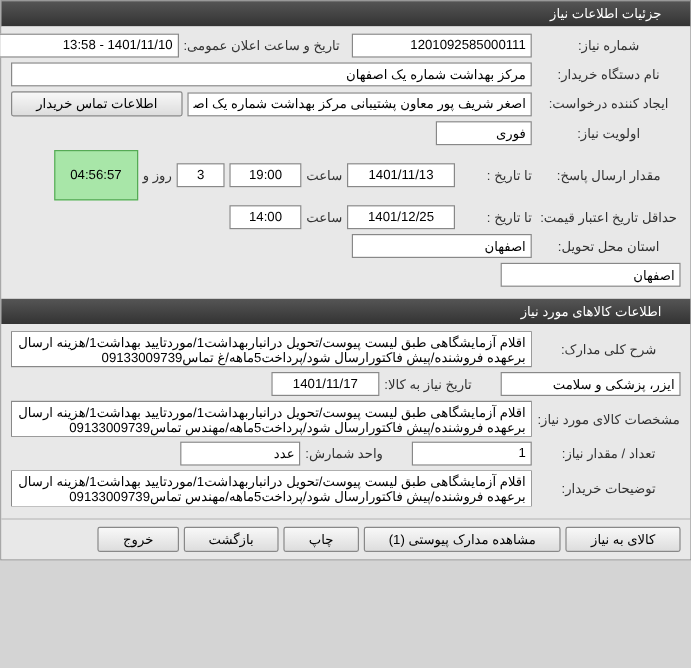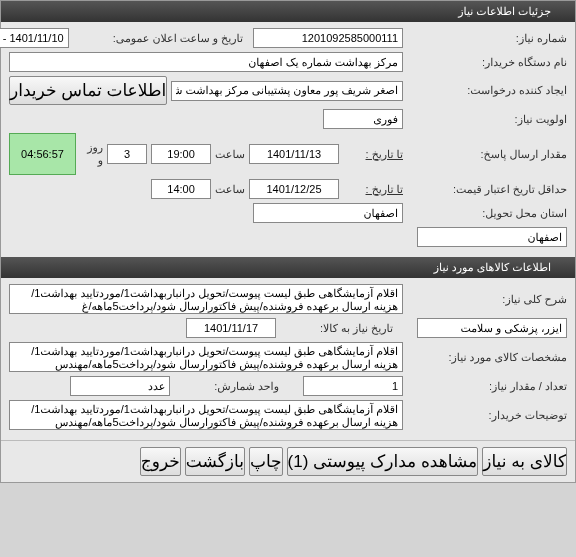--- a/index.html
+++ b/index.html
@@ -17,28 +17,27 @@
       background: linear-gradient(to bottom, #555, #333);
       color: #fff;
       padding: 4px 24px;
       font-size: 11px;
       font-weight: normal;
     }
     .section-body { padding: 6px 8px; background: #e8e8e8; }
     .row { display: flex; align-items: center; margin-bottom: 4px; gap: 4px; }
     .label {
       width: 120px;
-      text-align: right;
+      text-align: center;
       color: #333;
       font-size: 11px;
       white-space: nowrap;
       flex-shrink: 0;
-      margin-left: 40px;
     }
-    .label-sm { width: 60px; text-align: right; color: #333; font-size: 11px; flex-shrink: 0; text-decoration: underline; }
+    .label-sm { width: 60px; text-align: right; color: #333; font-size: 11px; flex-shrink: 0; }
     .field {
       background: #fff;
       border: 1px solid #888;
       padding: 2px 4px;
       font-size: 11px;
       height: 20px;
       font-family: inherit;
     }
     .field-long { flex: 1; min-width: 200px; }
     .field-med { width: 150px; }
@@ -51,22 +50,22 @@
       padding: 2px 4px;
       font-size: 11px;
       flex: 1;
       height: 30px;
       resize: none;
       font-family: inherit;
     }
     .btn {
       background: linear-gradient(to bottom, #f8f8f8, #ddd);
       border: 1px solid #888;
-      padding: 3px 0;
-      font-size: 17px;
+      padding: 3px 20px;
+      font-size: 11px;
       cursor: pointer;
       border-radius: 2px;
       font-family: inherit;
     }
     .timer {
       background: #a8e6a8;
       border: 1px solid #5a5;
       padding: 14px 6px;
       font-size: 11px;
       text-align: center;
@@ -141,21 +140,21 @@
       <input class="field field-med" readonly="" value="اصفهان" style="">
     </div>
 
   </div>
 
   <div class="section-header">اطلاعات کالاهای مورد نیاز</div>
 
   <div class="section-body">
 
     <div class="row">
-      <span class="label">شرح کلی نیاز:</span>
+      <span class="label">شرح کلی مدارک:</span>
       <textarea class="field-textarea" readonly="" style="">اقلام آزمایشگاهی طبق لیست پیوست/تحویل درانباربهداشت1/موردتایید بهداشت1/هزینه ارسال برعهده فروشنده/پیش فاکتورارسال شود/پرداخت5ماهه/غ تماس09133009739</textarea>
     </div>
 
     <div class="row">
       <input class="field field-med" readonly="" value="ایزر، پزشکی و سلامت" style="">
       <span class="label" style="width:auto;margin-right:20px">تاریخ نیاز به کالا:</span>
       <input class="field field-date" readonly="" value="1401/11/17" style="">
     </div>
 
     <div class="row">

